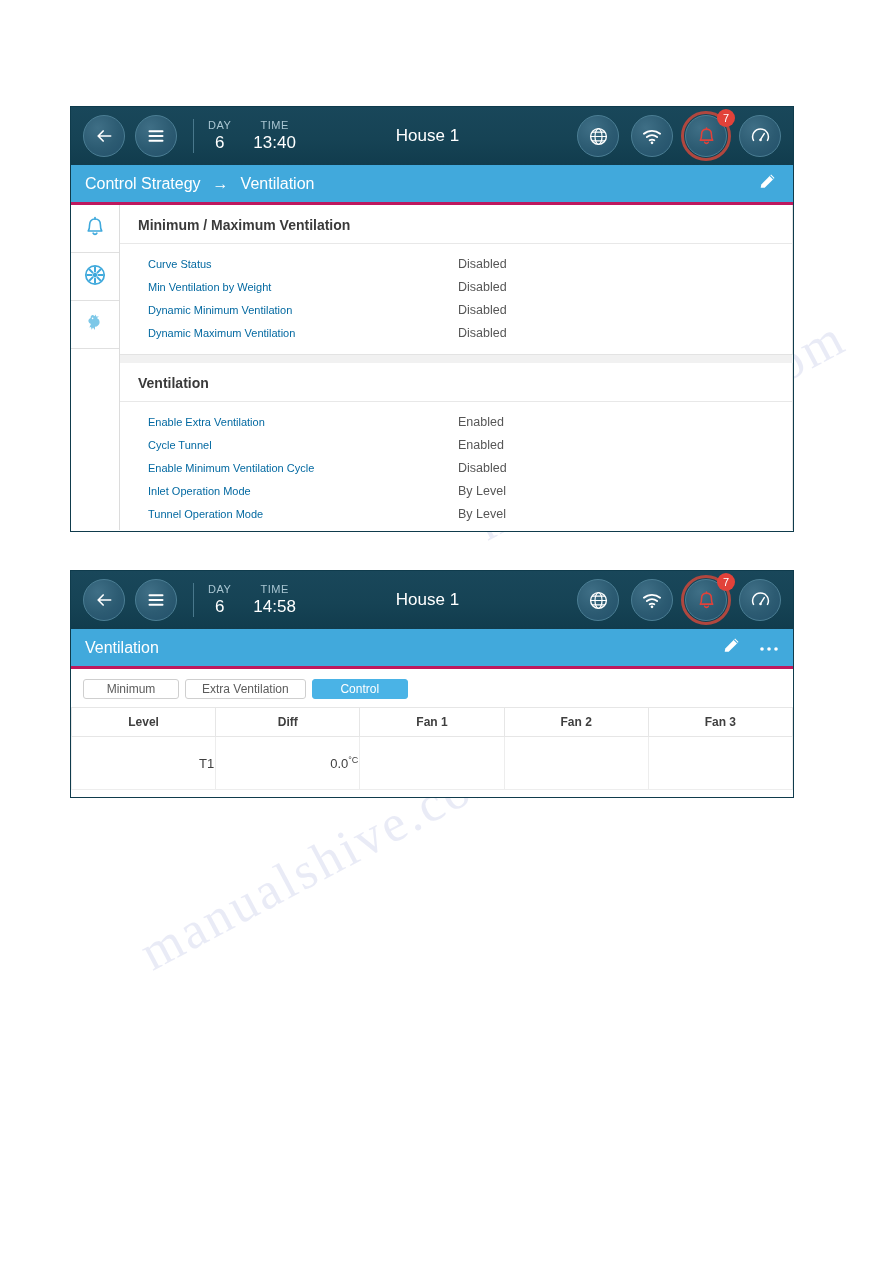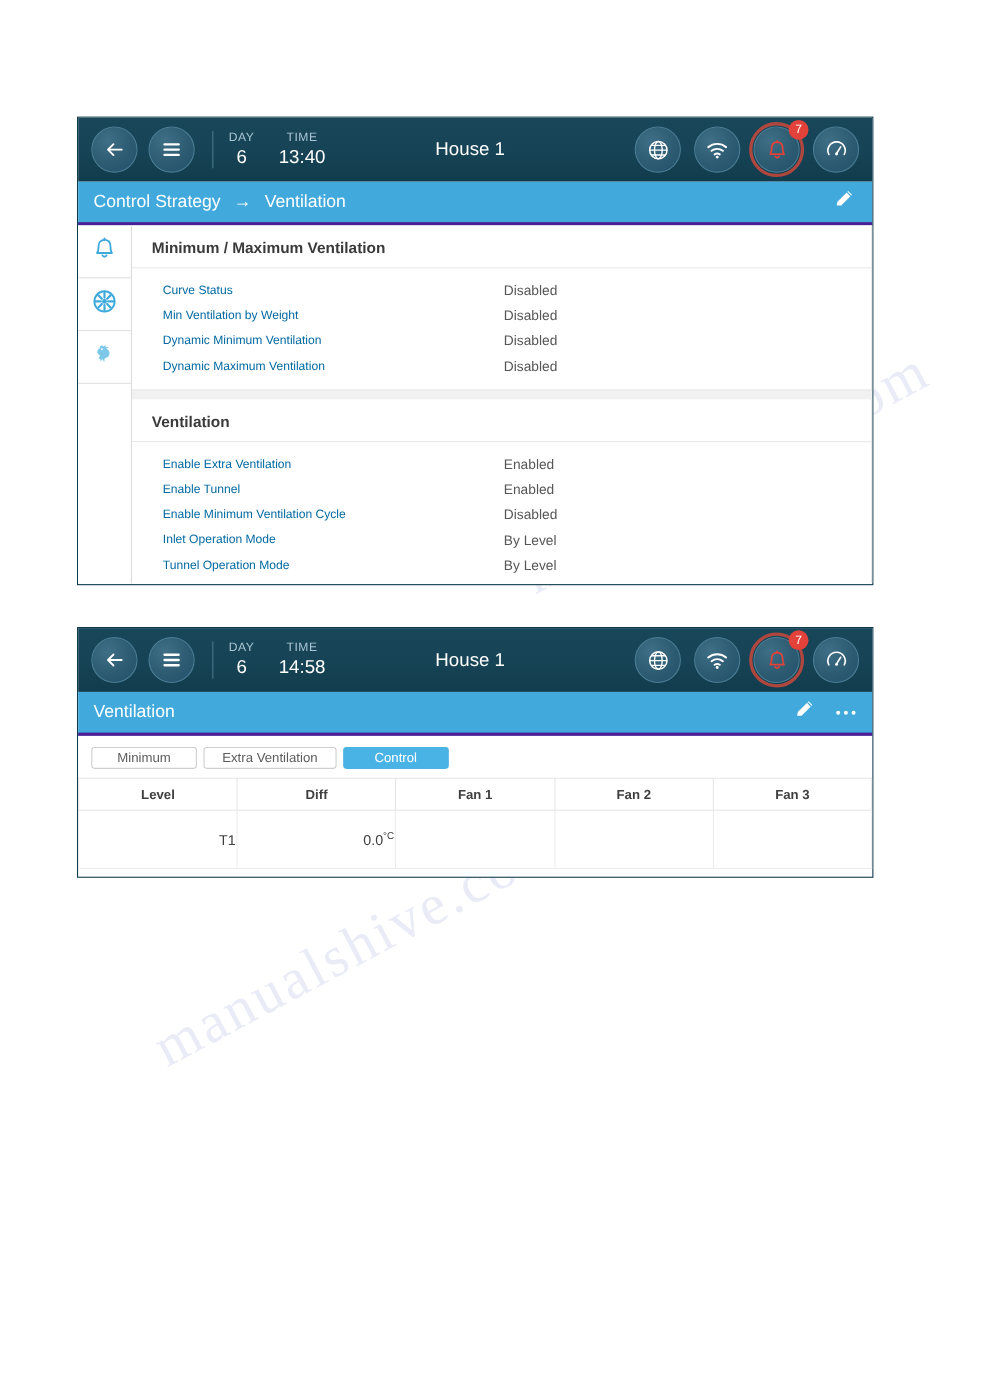--- a/index.html
+++ b/index.html
@@ -131,21 +131,21 @@
   }
 
   
   .titlebar {
     height: 40px;
     background: #41a9dc;
     display: flex;
     align-items: center;
     padding: 0 14px;
     box-sizing: border-box;
-    border-bottom: 3px solid #4c1d95;
+    border-bottom: 3px solid #be185d;
   }
   .crumb {
     color: #ffffff;
     font-size: 16px;
   }
   .crumb-arrow {
     color: #ffffff;
     font-size: 16px;
     margin: 0 12px;
   }
@@ -453,21 +453,21 @@
         </div>
 
         <div class="card">
           <div class="card-header">Ventilation</div>
           <div class="card-body">
             <div class="kv-row">
               <span class="kv-key">Enable Extra Ventilation</span>
               <span class="kv-val">Enabled</span>
             </div>
             <div class="kv-row">
-              <span class="kv-key">Enable Tunnel</span>
+              <span class="kv-key">Cycle Tunnel</span>
               <span class="kv-val">Enabled</span>
             </div>
             <div class="kv-row">
               <span class="kv-key">Enable Minimum Ventilation Cycle</span>
               <span class="kv-val">Disabled</span>
             </div>
             <div class="kv-row">
               <span class="kv-key">Inlet Operation Mode</span>
               <span class="kv-val">By Level</span>
             </div>

